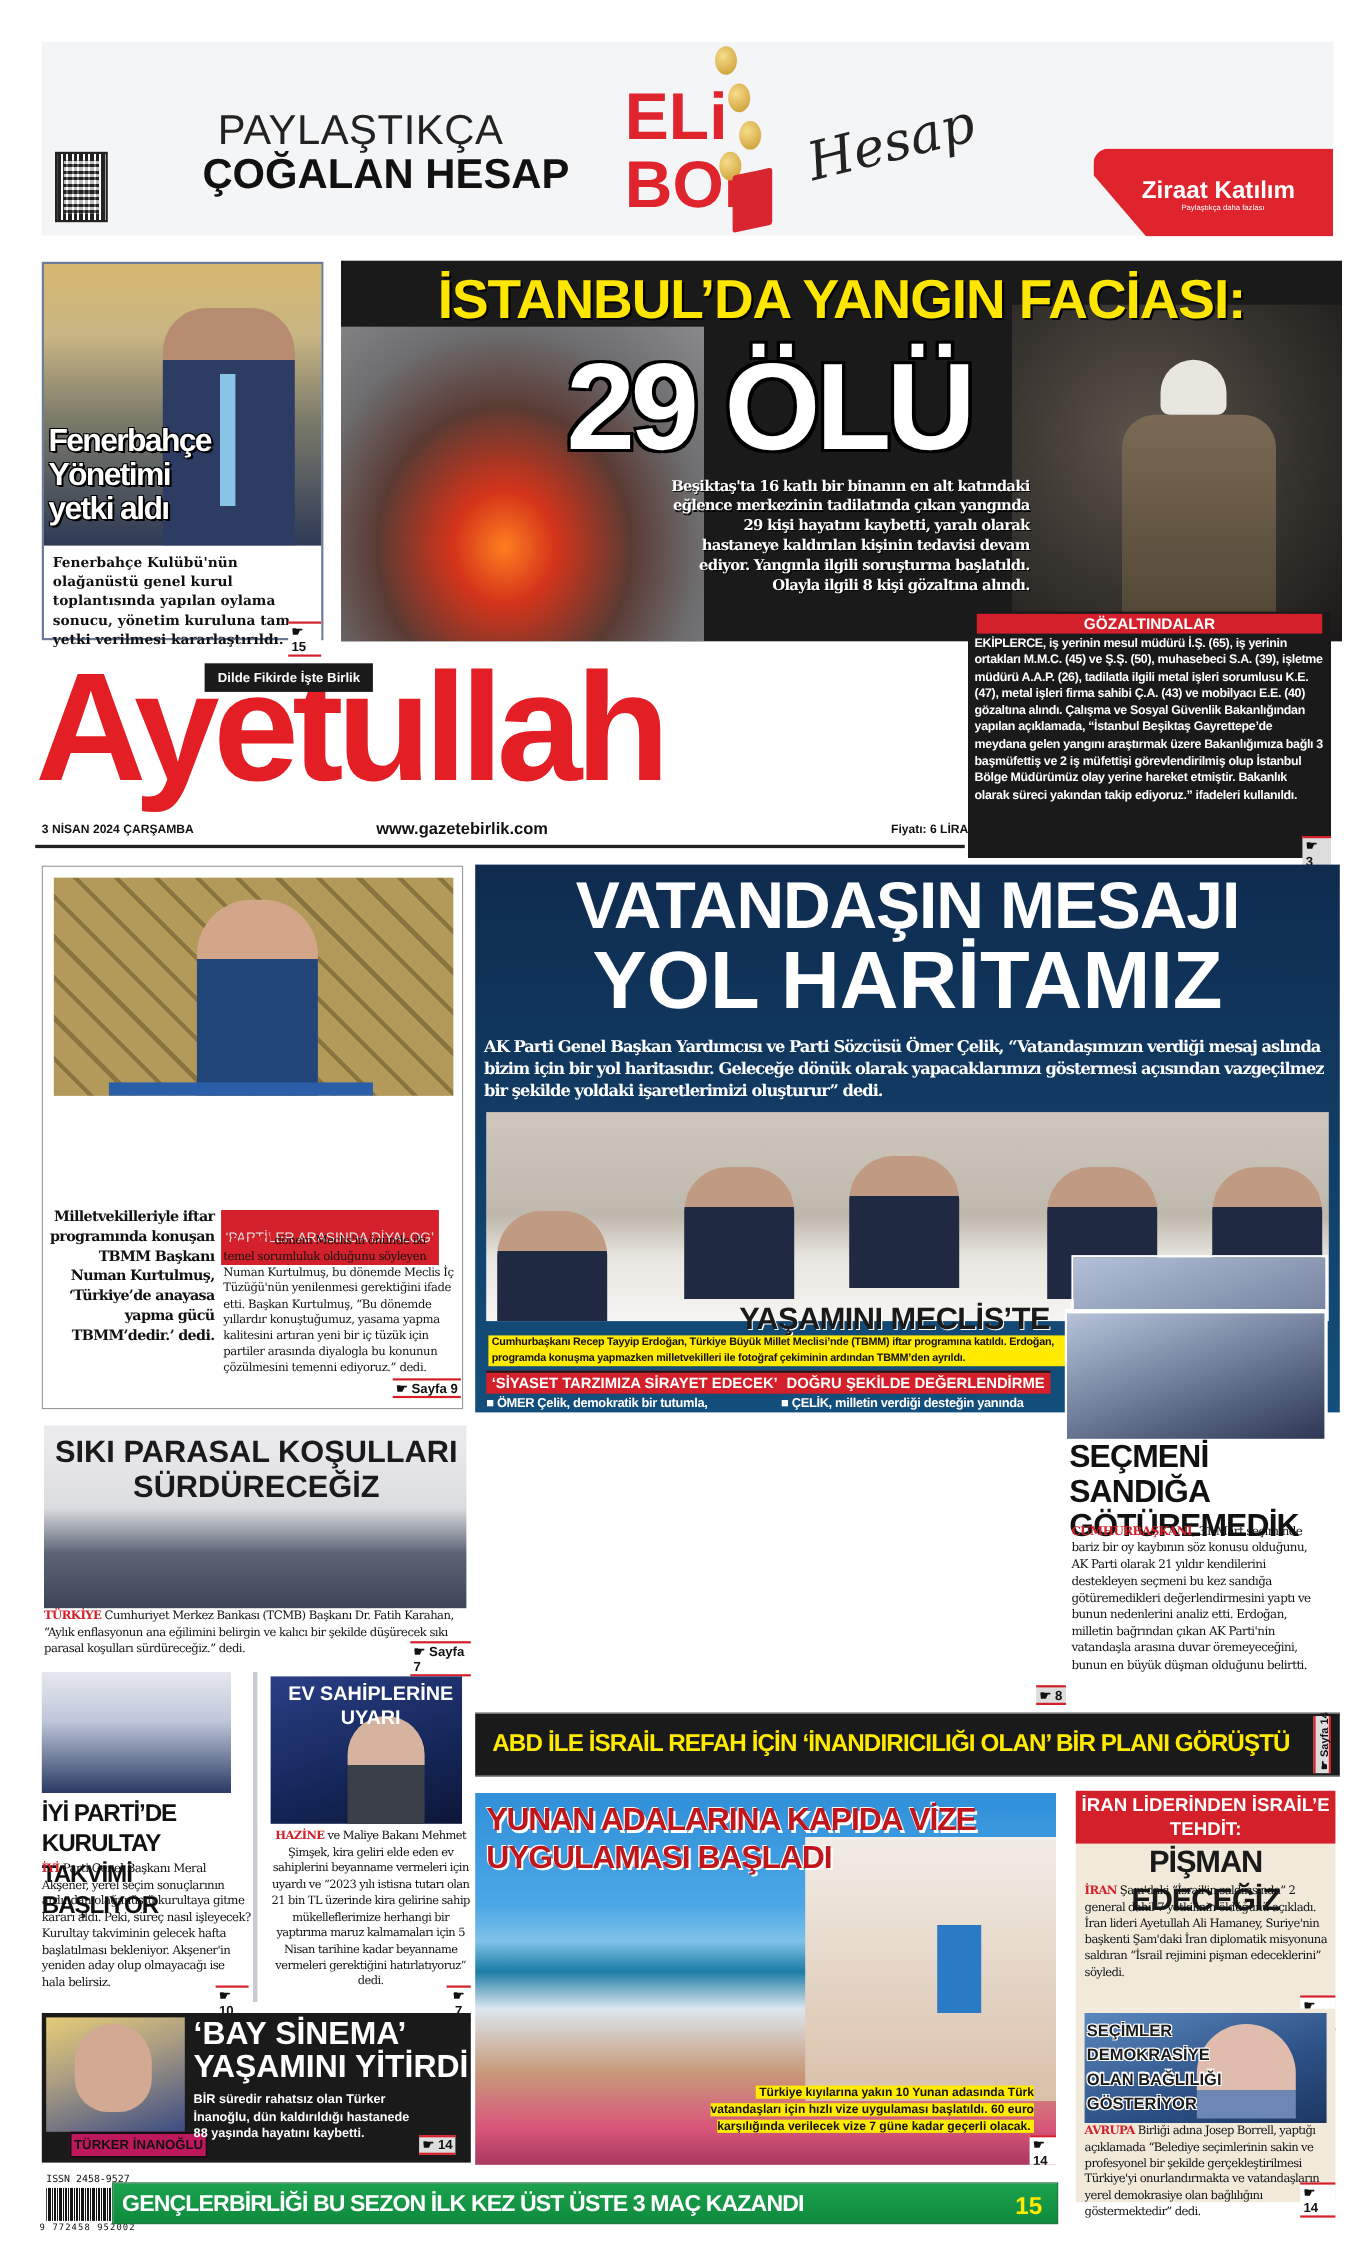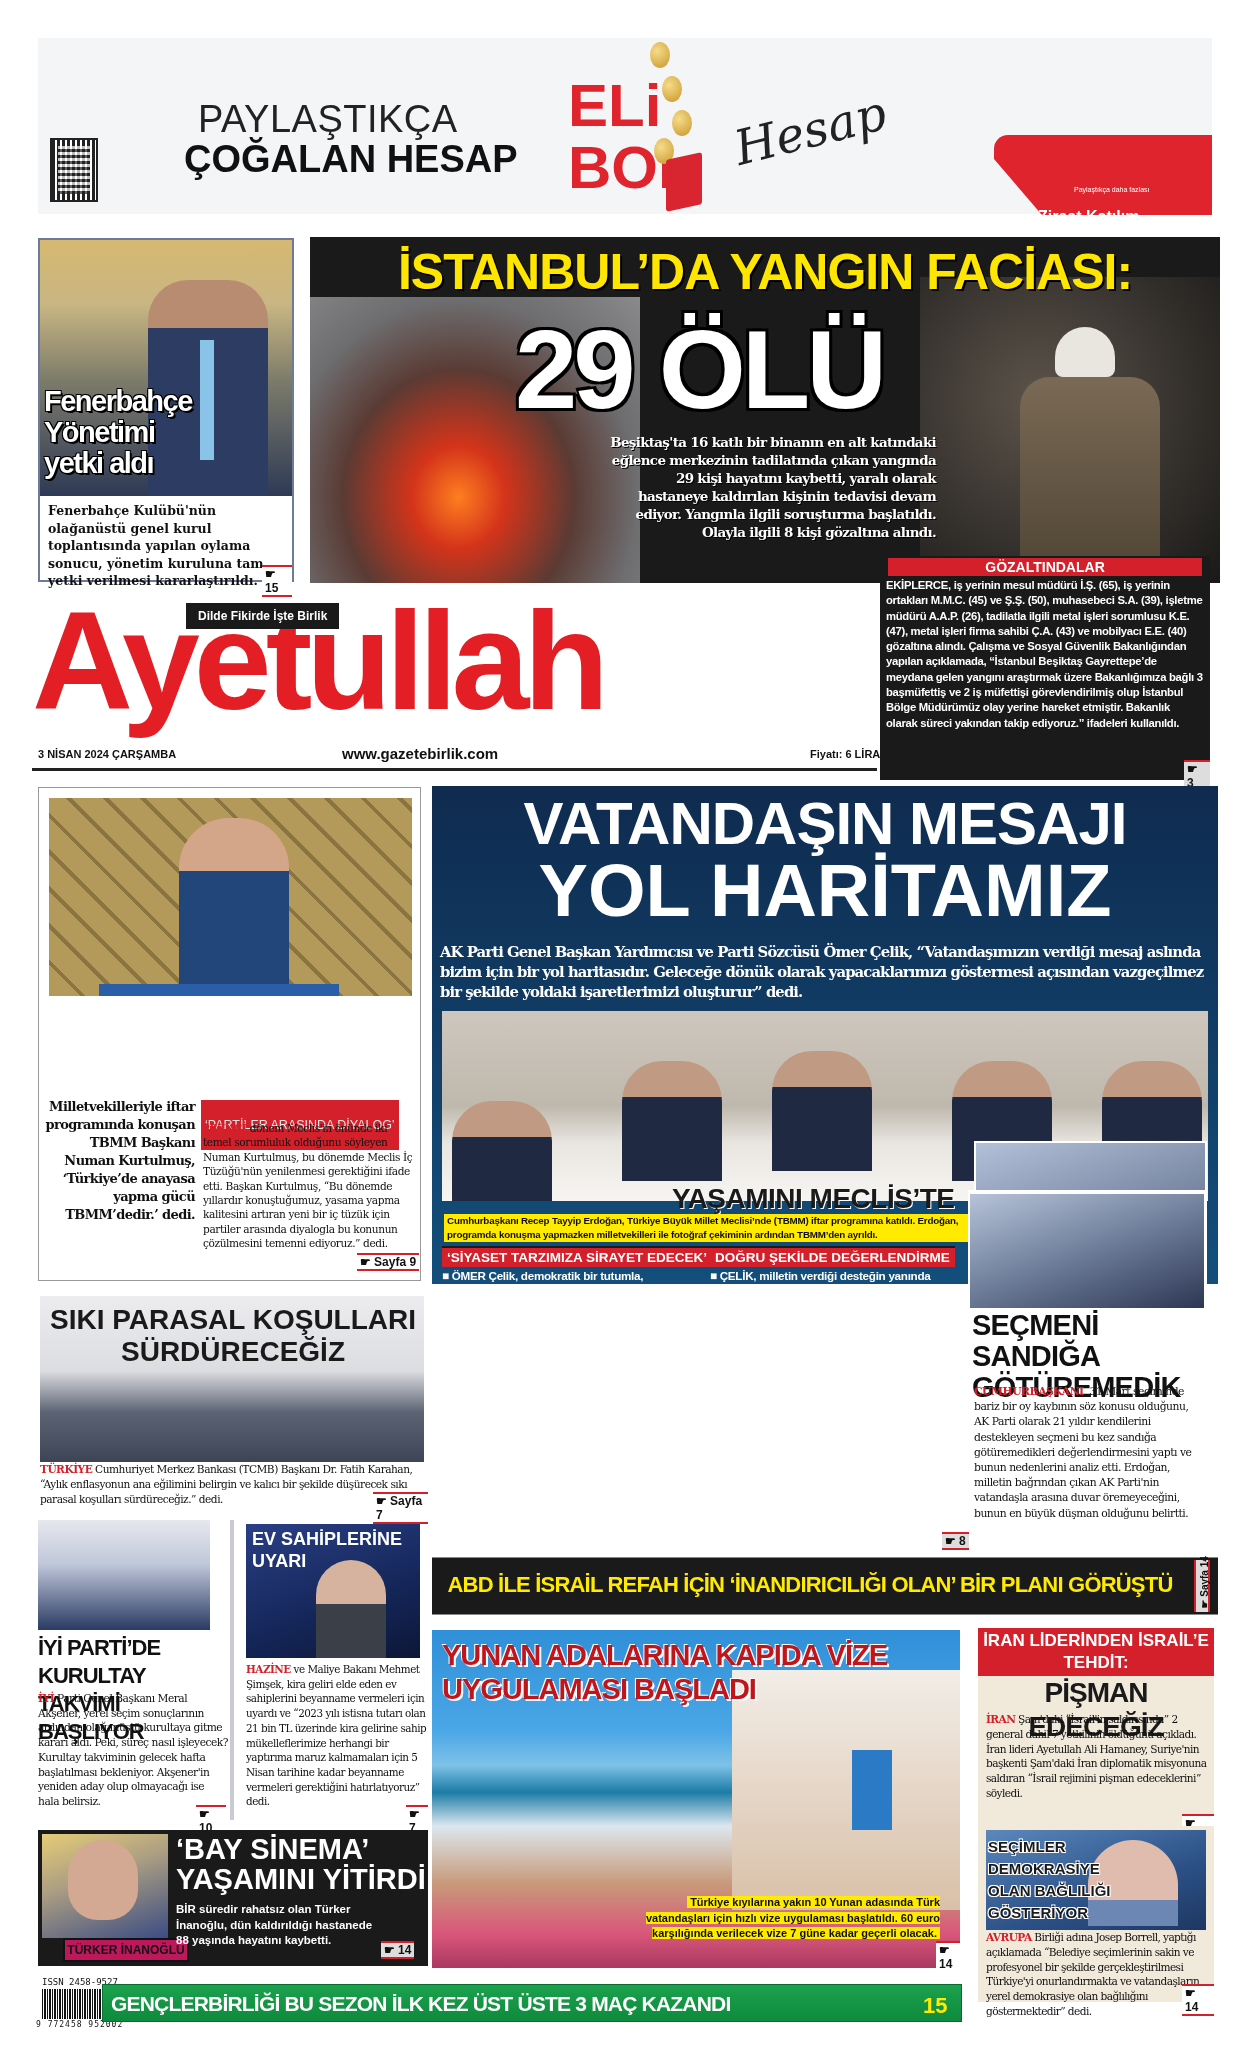--- a/index.html
+++ b/index.html
@@ -19,21 +19,21 @@
         background-blend-mode: multiply; }
   #qr .inner { position: absolute; inset: 6px; background: repeating-linear-gradient(0deg,#222 0 3px,#fff 3px 6px); opacity: .7; }
   #ad-l1 { left: 160px; top: 60px; font-size: 38px; color: #222; letter-spacing: 0.5px; }
   #ad-l2 { left: 146px; top: 100px; font-size: 38px; color: #111; font-weight: bold; }
   #ad-eli { left: 530px; top: 38px; font-size: 60px; font-weight: 900; color: #e0242e; line-height: 60px; }
   #ad-bo { left: 530px; top: 100px; font-size: 60px; font-weight: 900; color: #e0242e; line-height: 60px; }
   .coin { position: absolute; width: 20px; height: 26px; border-radius: 50%; background: radial-gradient(circle at 35% 35%, #f6dc8a, #c8962a); }
   #ad-wallet { left: 628px; top: 118px; width: 36px; height: 52px; background: #d92530; transform: skewY(-12deg); border-radius: 3px; }
   #ad-hesap { left: 695px; top: 64px; font-family: "DejaVu Serif", serif; font-style: italic; font-size: 48px; color: #222; transform: rotate(-14deg); }
   #ad-brand { left: 956px; top: 97px; width: 218px; height: 80px; background: #e0242e; border-radius: 14px 0 0 0; clip-path: polygon(0 0,100% 0,100% 100%,22% 100%,0 30%); }
-  #ad-brand-name { left: 1000px; top: 122px; color: #fff; font-size: 16px; font-weight: bold; margin-top: 48px; }
+  #ad-brand-name { left: 1000px; top: 122px; color: #fff; font-size: 22px; font-weight: bold; }
   #ad-brand-tag { left: 1036px; top: 148px; color: #fff; font-size: 7px; }
 
   
   #fb-box { left: 38px; top: 238px; width: 256px; height: 344px; border: 2px solid #6b7b98; background: #fff; }
   #fb-photo { left: 0; top: 0; width: 252px; height: 256px;
     background: linear-gradient(180deg,#d6b870 0%,#c9b683 25%,#7c7b6a 55%,#2e3a55 100%); }
   #fb-person { left: 108px; top: 40px; width: 120px; height: 216px; background: linear-gradient(180deg,#b88c70 0 22%,#2d3c63 22%); border-radius: 40px 40px 0 0; }
   #fb-tie { left: 160px; top: 100px; width: 14px; height: 120px; background: #8ac3e8; }
   #fb-title { left: 4px; top: 146px; font-size: 29px; line-height: 31px; color: #fff; font-weight: bold; letter-spacing: -1.5px; text-shadow: 2px 2px 0 #000, -1px -1px 0 #000, 1px -1px 0 #000, -1px 1px 0 #000; }
   #fb-text { left: 8px; top: 262px; width: 236px; font-size: 12.5px; line-height: 17.5px; font-weight: bold; }
@@ -107,21 +107,21 @@
 
   
   #iyi { left: 38px; top: 1520px; width: 188px; height: 300px; }
   #iyi-photo { left: 0; top: 0; width: 172px; height: 110px; background: linear-gradient(180deg,#e7e8ee 0%,#bfc7da 40%,#2a3a63 100%); }
   #iyi-title { left: 0; top: 114px; width: 190px; font-size: 22px; line-height: 28px; font-weight: bold; letter-spacing: -1px; }
   #iyi-text { left: 0; top: 172px; width: 190px; font-size: 10.7px; line-height: 14.7px; font-family: "DejaVu Serif", serif; letter-spacing: -0.5px; }
   #iyi-ref { left: 158px; top: 285px; }
   #div1 { left: 230px; top: 1520px; width: 4px; height: 300px; background: #c8ccd2; }
 
   
-  #ev { left: 246px; top: 1520px; width: 182px; height: 300px; }
+  #ev { left: 246px; top: 1520px; width: 182px; height: 300px; text-align: center; }
   #ev-photo { left: 0; top: 4px; width: 174px; height: 134px; background: linear-gradient(160deg,#2a3f86 0%,#142658 60%,#0d1638 100%); }
   #ev-face { left: 70px; top: 40px; width: 70px; height: 98px; background: linear-gradient(180deg,#d6b39f 0 45%,#3a3f48 45%); border-radius: 35px 35px 0 0; }
   #ev-title { left: 6px; top: 8px; width: 170px; font-size: 18px; line-height: 22px; color: #fff; font-weight: bold; }
   #ev-text { left: 0; top: 142px; width: 182px; font-size: 10.4px; line-height: 14.7px; font-family: "DejaVu Serif", serif; letter-spacing: -0.5px; }
   #ev-ref { left: 160px; top: 285px; }
 
   
   #bay { left: 38px; top: 1830px; width: 390px; height: 136px; background: #1a1a1a; }
   #bay-photo { left: 4px; top: 4px; width: 126px; height: 104px; background: linear-gradient(160deg,#e5cc77 0%,#ad9f82 40%,#3b4c83 100%); }
   #bay-face { left: 30px; top: 10px; width: 70px; height: 80px; background: #d4a993; border-radius: 35px 35px 30px 30px; }

